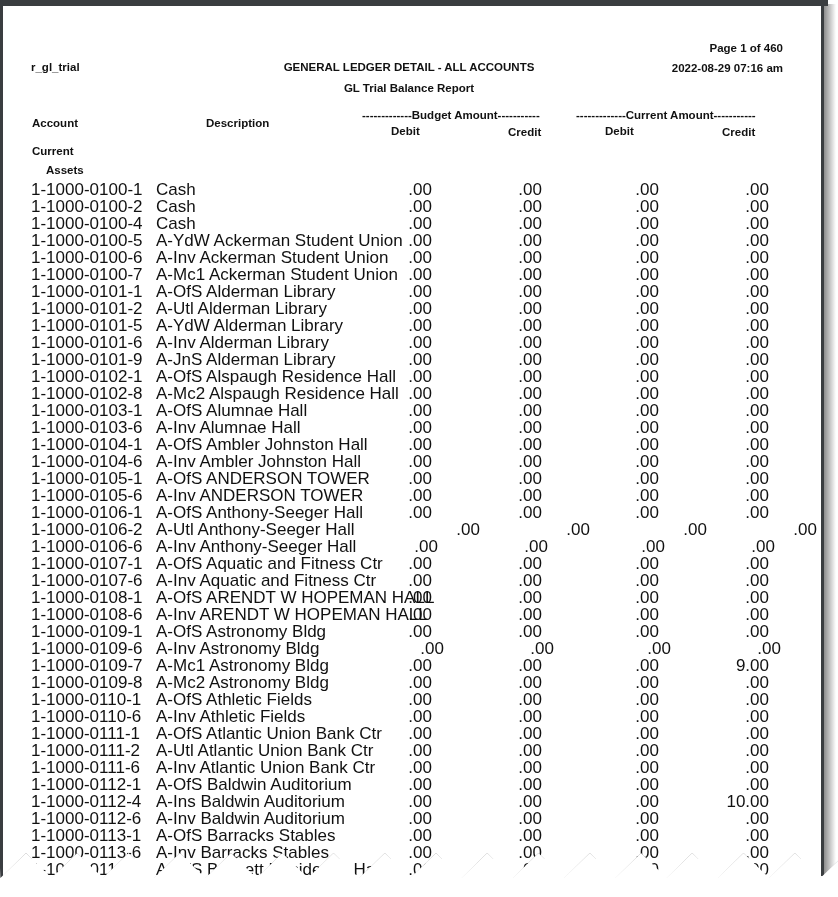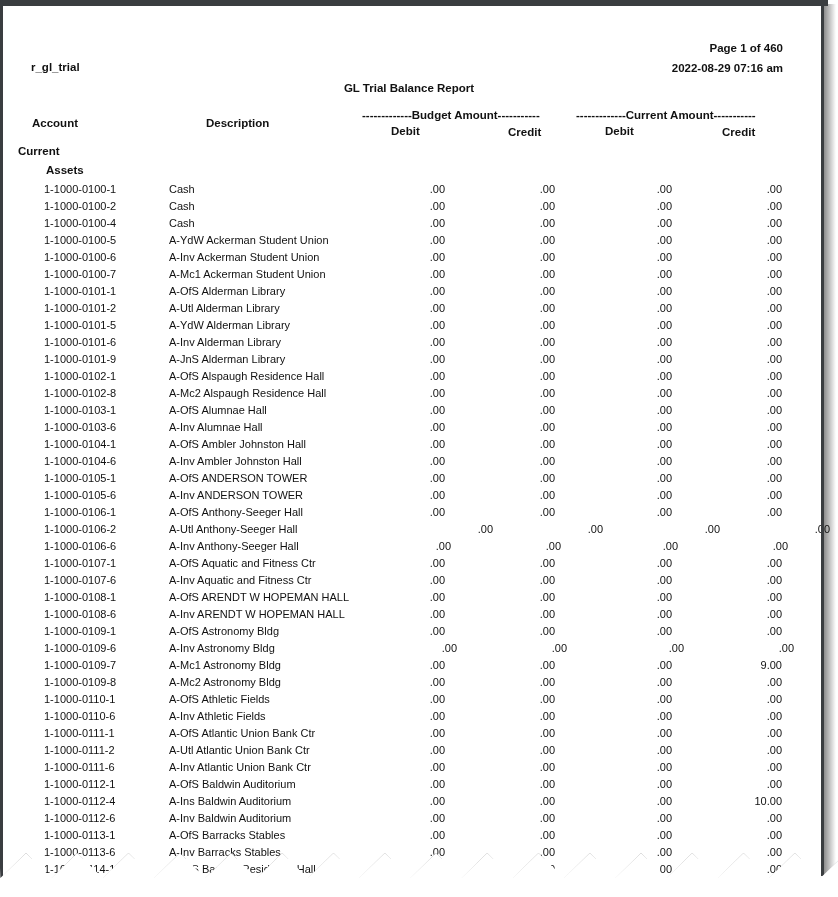--- a/index.html
+++ b/index.html
@@ -20,52 +20,53 @@
   .page {
     position: absolute; left: 3px; top: 6px; width: 818px; height: 880px; background: #fff;
   }
   .txt { position: absolute; white-space: nowrap; font-size: 11px; line-height: 13px; }
   .b { font-weight: bold; }
   .hdr { font-size: 11.5px; }
   .right { text-align: right; }
   .center { text-align: center; }
 
   .rows { position: absolute; left: 0; top: 0; width: 818px; }
-  .row { position: absolute; left: 13px; width: 818px; height: 17px; font-size: 11px; }
+  .row { position: absolute; left: 0; width: 818px; height: 17px; font-size: 17px; }
   .row span { position: absolute; top: 0; white-space: nowrap; line-height: 13px; }
   .c-acct { left: 28px; }
   .c-desc { left: 153px; }
   .c-v1 { right: 389px; text-align: right; }
   .c-v2 { right: 279px; text-align: right; }
   .c-v3 { right: 162px; text-align: right; }
   .c-v4 { right: 52px; text-align: right; }
 
   .tear { position: absolute; left: 0; top: 840px; width: 838px; height: 57px; }
 </style>
 </head>
 <body>
 
 <div class="shadow-right"></div>
 <div class="page">
 
   <span class="txt b hdr" style="left:28px; top:55px;">r_gl_trial</span>
+  <span class="txt b hdr center" style="left:256px; width:300px; top:55px;">GENERAL LEDGER DETAIL - ALL ACCOUNTS</span>
   <span class="txt b hdr center" style="left:306px; width:200px; top:76px;">GL Trial Balance Report</span>
   <span class="txt b hdr right" style="right:38px; top:36px;">Page 1 of 460</span>
   <span class="txt b hdr right" style="right:38px; top:56px;">2022-08-29 07:16 am</span>
 
   <span class="txt b hdr" style="left:29px; top:111px;">Account</span>
   <span class="txt b hdr" style="left:203px; top:111px;">Description</span>
   <span class="txt b hdr" style="left:359px; top:103px;">-------------Budget Amount-----------</span>
   <span class="txt b hdr" style="left:573px; top:103px;">-------------Current Amount-----------</span>
   <span class="txt b hdr" style="left:388px; top:119px;">Debit</span>
   <span class="txt b hdr" style="left:505px; top:120px;">Credit</span>
   <span class="txt b hdr" style="left:602px; top:119px;">Debit</span>
   <span class="txt b hdr" style="left:719px; top:120px;">Credit</span>
 
-  <span class="txt b hdr" style="left:15px; top:139px;">Current</span>
+  <span class="txt b hdr" style="left:29px; top:139px;">Current</span>
   <span class="txt b hdr" style="left:43px; top:158px;">Assets</span>
 
   <div class="rows" id="rows">
       <div class="row" style="top: 177px;">
         <span class="c-acct">1-1000-0100-1</span>
         <span class="c-desc">Cash</span>
         <span class="c-v1">.00</span>
         <span class="c-v2">.00</span>
         <span class="c-v3">.00</span>
         <span class="c-v4">.00</span>

